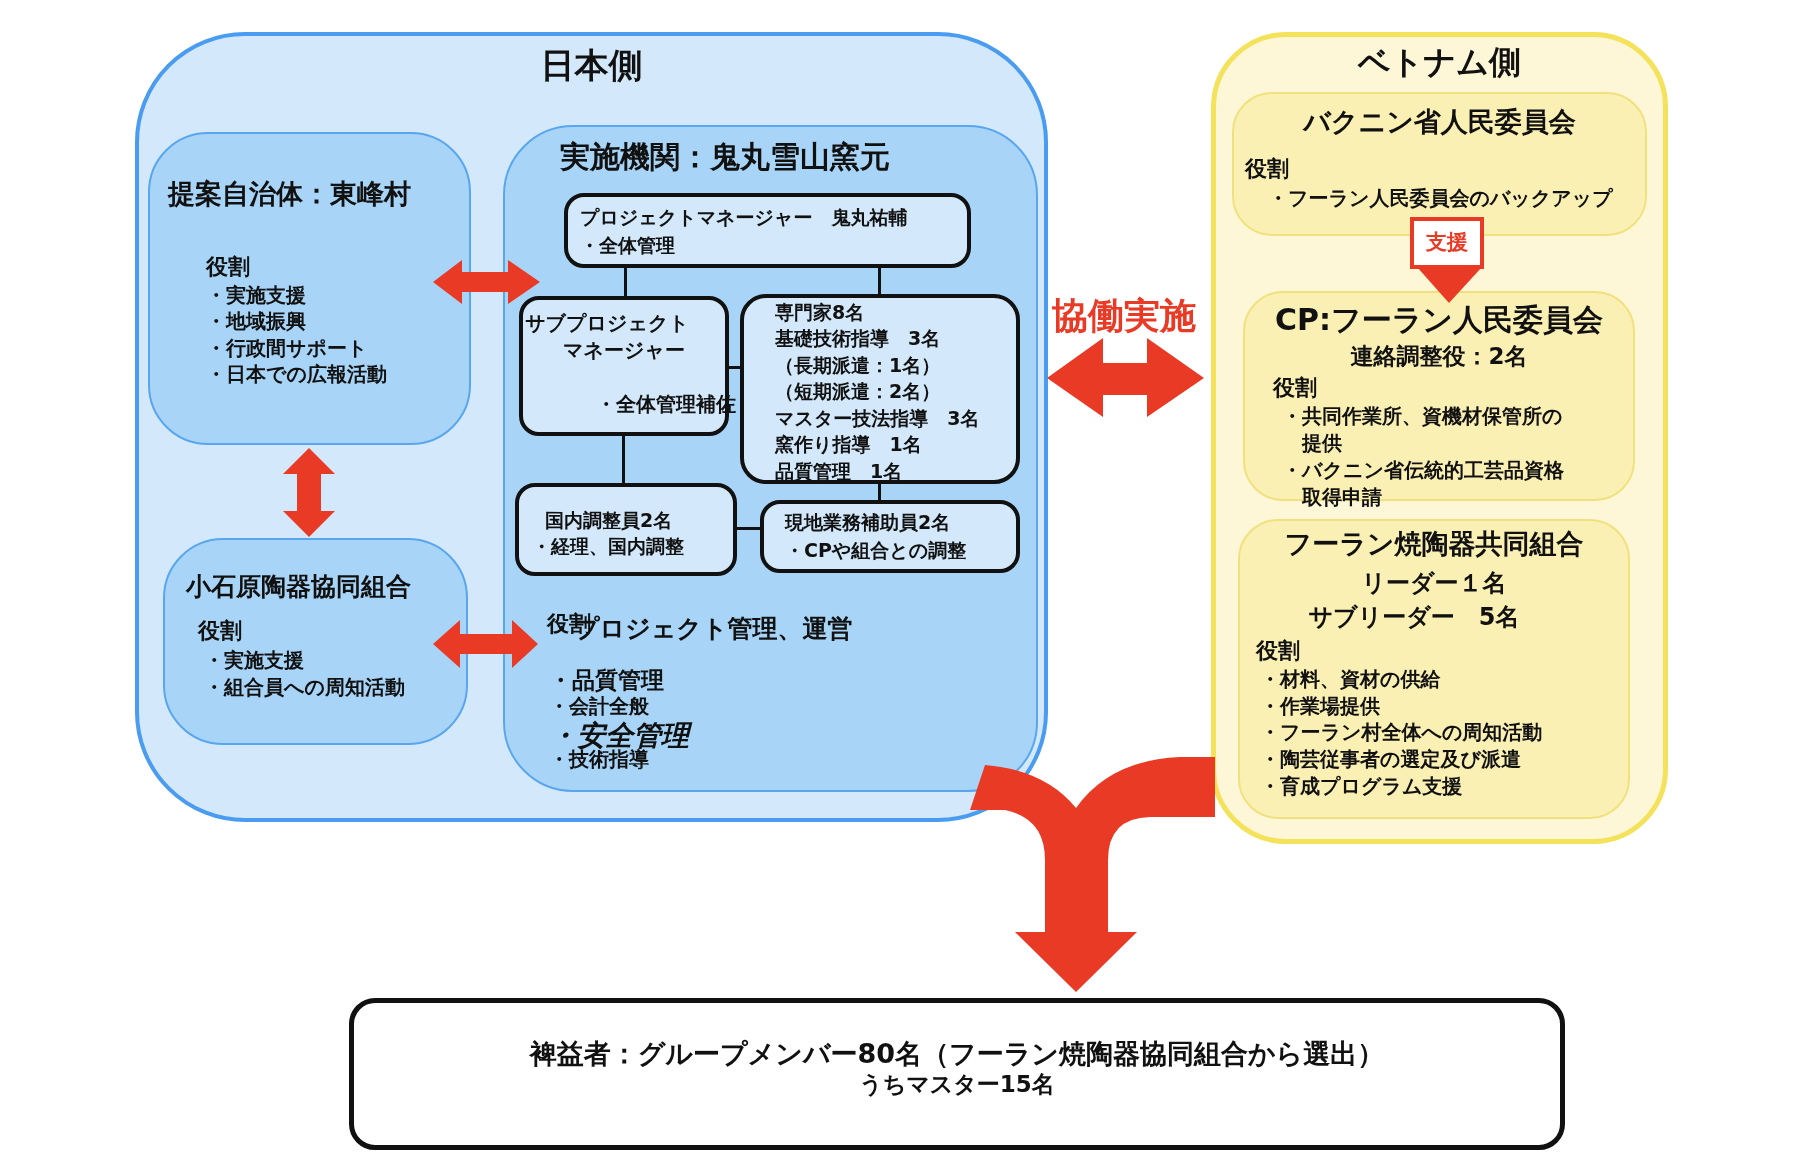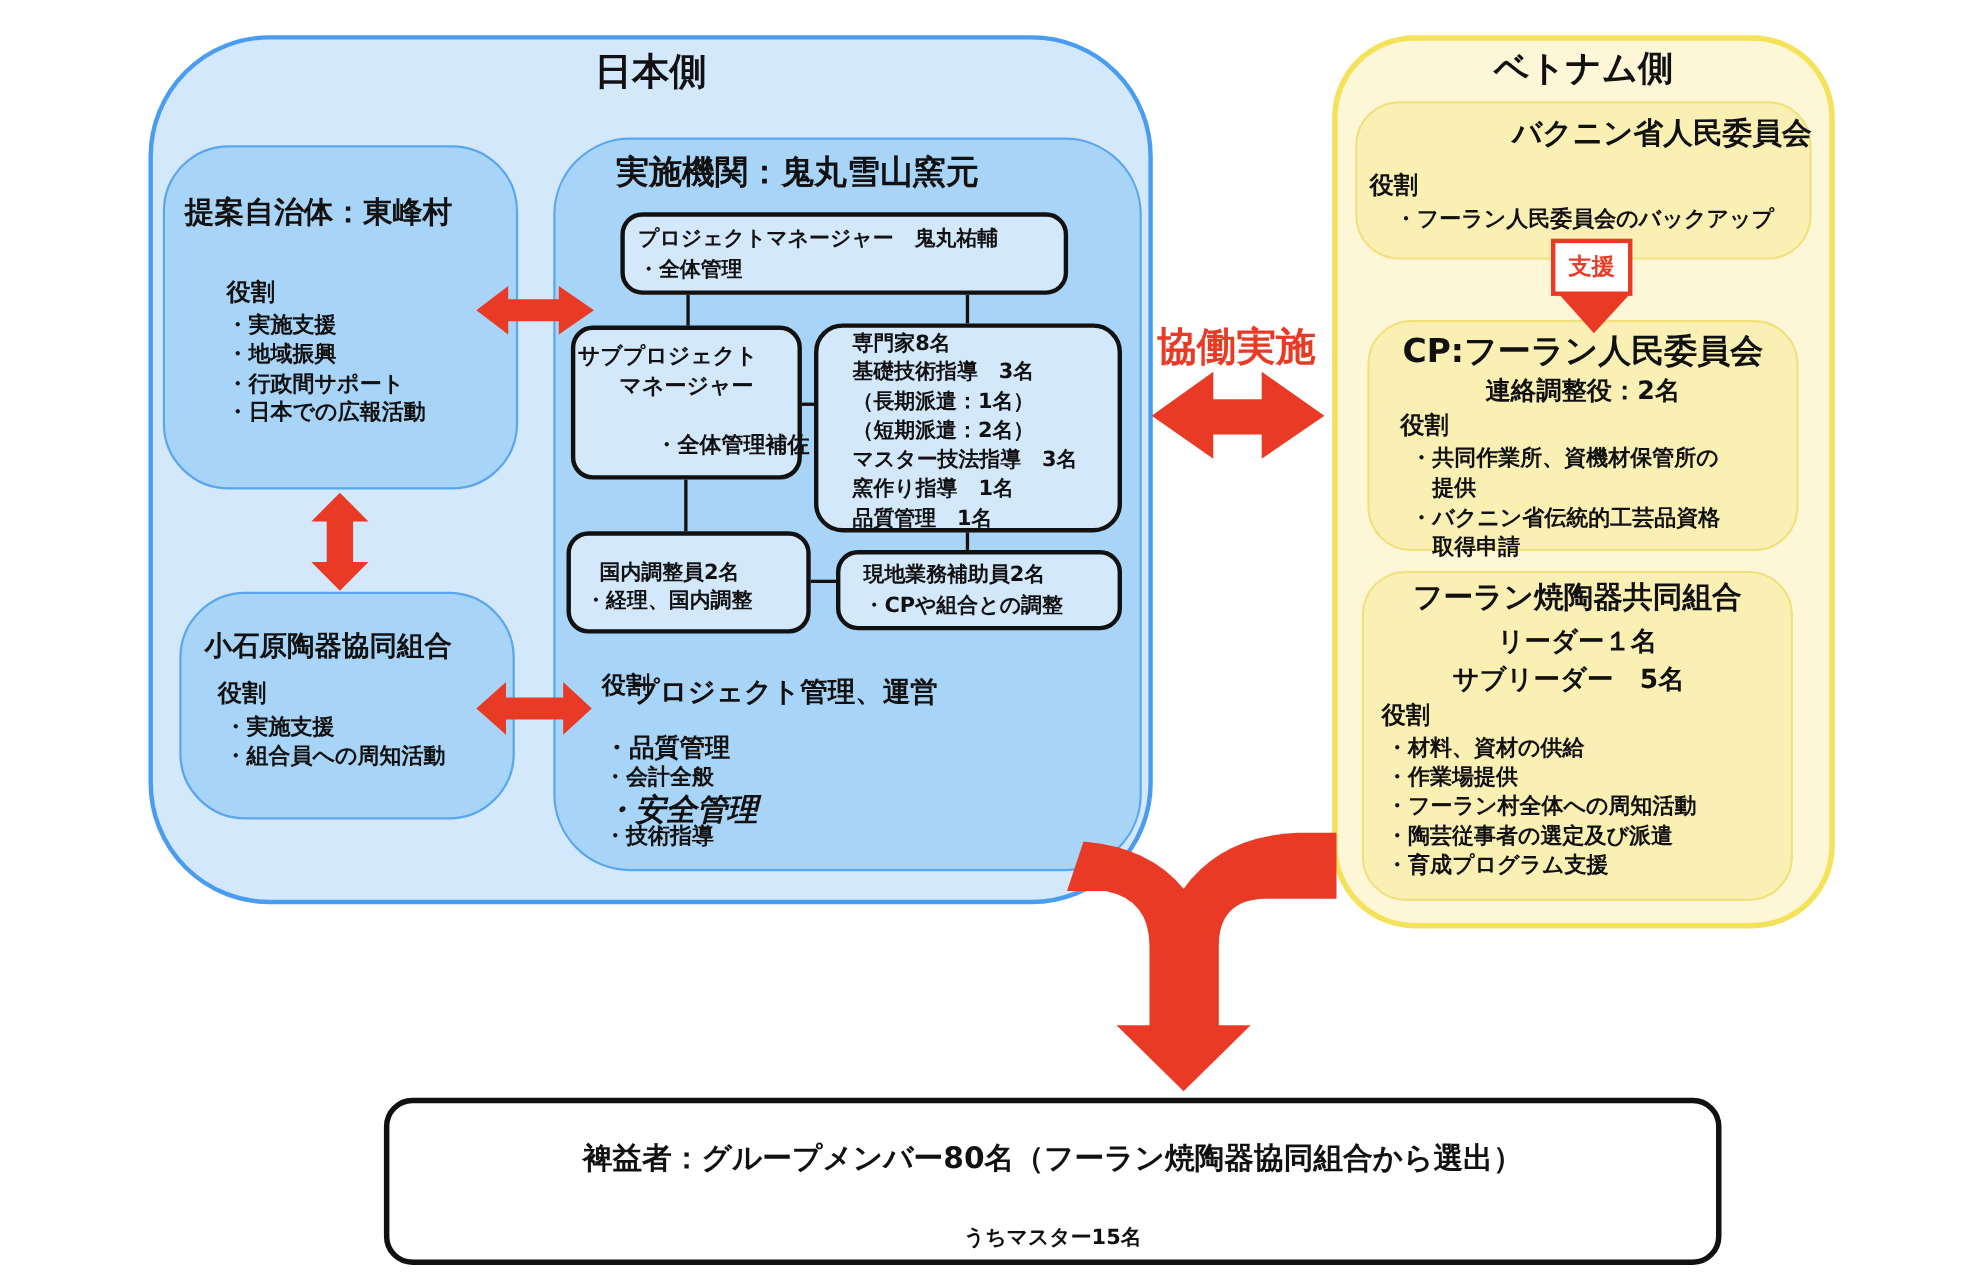--- a/index.html
+++ b/index.html
@@ -93,39 +93,39 @@
   <div class="txt" style="left:549px; top:669px; font-size:23px;">・品質管理</div>
   <div class="txt" style="left:549px; top:696px; font-size:20px;">・会計全般</div>
   <div class="txt" style="left:549px; top:722px; font-size:28px;font-style:italic;">・安全管理</div>
   <div class="txt" style="left:549px; top:749px; font-size:20px;">・技術指導</div>
 </div>
 
 <div class="abs vn-outer"></div>
 <div class="txt" style="left:1211px; width:457px; text-align:center; top:46px; font-size:32px;">ベトナム側</div>
 
 <div class="abs vn-sub" style="left:1232px; top:92px; width:415px; height:144px;"></div>
-<div class="txt" style="left:1232px; width:415px; text-align:right; top:108px; font-size:27px;">バクニン省人民委員会</div>
+<div class="txt" style="left:1232px; width:415px; text-align:center; top:108px; font-size:27px;">バクニン省人民委員会</div>
 <div class="txt" style="left:1245px; top:158px; font-size:22px;">役割</div>
 <div class="txt" style="left:1268px; top:188px; font-size:20px;">・フーラン人民委員会のバックアップ</div>
 
 <div class="abs vn-sub" style="left:1243px; top:291px; width:392px; height:210px;"></div>
 <div class="txt" style="left:1243px; width:392px; text-align:center; top:305px; font-size:30px;">CP:フーラン人民委員会</div>
 <div class="txt" style="left:1243px; width:392px; text-align:center; top:345px; font-size:23px;">連絡調整役：2名</div>
 <div class="txt" style="left:1273px; top:377px; font-size:22px;">役割</div>
 <div>
   <div class="txt" style="left:1282px; top:406px; font-size:20px;">・共同作業所、資機材保管所の</div>
   <div class="txt" style="left:1282px; top:433px; font-size:20px;">　提供</div>
   <div class="txt" style="left:1282px; top:460px; font-size:20px;">・バクニン省伝統的工芸品資格</div>
   <div class="txt" style="left:1282px; top:487px; font-size:20px;">　取得申請</div>
 </div>
 
 <div class="abs vn-sub" style="left:1238px; top:519px; width:392px; height:300px;"></div>
 <div class="txt" style="left:1238px; width:392px; text-align:center; top:530px; font-size:27px;">フーラン焼陶器共同組合</div>
 <div class="txt" style="left:1238px; width:392px; text-align:center; top:571px; font-size:24px;">リーダー１名</div>
-<div class="txt" style="left:1238px; width:352px; text-align:center; top:605px; font-size:24px;padding-left:12px;">サブリーダー　5名</div>
+<div class="txt" style="left:1238px; width:352px; text-align:center; top:605px; font-size:24px;">サブリーダー　5名</div>
 <div class="txt" style="left:1256px; top:640px; font-size:22px;">役割</div>
 <div>
   <div class="txt" style="left:1260px; top:669px; font-size:20px;">・材料、資材の供給</div>
   <div class="txt" style="left:1260px; top:696px; font-size:20px;">・作業場提供</div>
   <div class="txt" style="left:1260px; top:722px; font-size:20px;">・フーラン村全体への周知活動</div>
   <div class="txt" style="left:1260px; top:749px; font-size:20px;">・陶芸従事者の選定及び派遣</div>
   <div class="txt" style="left:1260px; top:776px; font-size:20px;">・育成プログラム支援</div>
 </div>
 
 <svg class="arrows" width="1804" height="1162">
@@ -145,13 +145,13 @@
     <rect x="1412" y="219" width="70" height="48" fill="#ffffff" stroke="#e93a26" stroke-width="4"></rect>
     <path fill="#e93a26" d="M1417,267 L1482,267 L1449,303 Z"></path>
   </g>
 </svg>
 
 <div class="txt" style="left:1052px; top:298px; font-size:36px; color:#e93a26;">協働実施</div>
 <div class="txt" style="left:1412px; width:70px; text-align:center; top:232px; font-size:21px; color:#e93a26;">支援</div>
 
 <div class="abs bottom-box"></div>
 <div class="txt" style="left:349px; width:1216px; text-align:center; top:1040px; font-size:27px;">裨益者：グループメンバー80名（フーラン焼陶器協同組合から選出）</div>
-<div class="txt" style="left:349px; width:1216px; text-align:center; top:1116px; font-size:19px;">うちマスター15名</div>
+<div class="txt" style="left:349px; width:1216px; text-align:center; top:1073px; font-size:23px;">うちマスター15名</div>
 
 </body></html>

